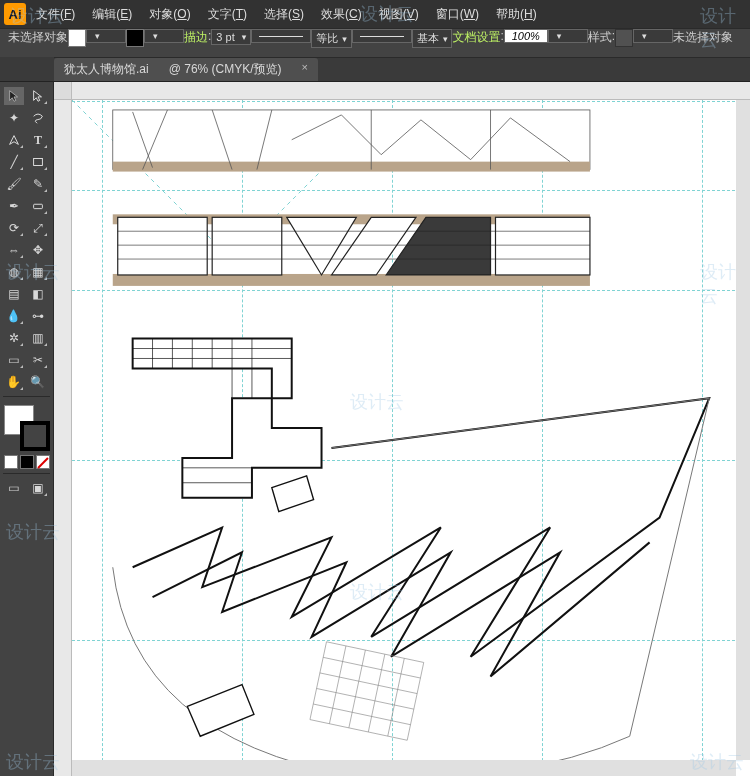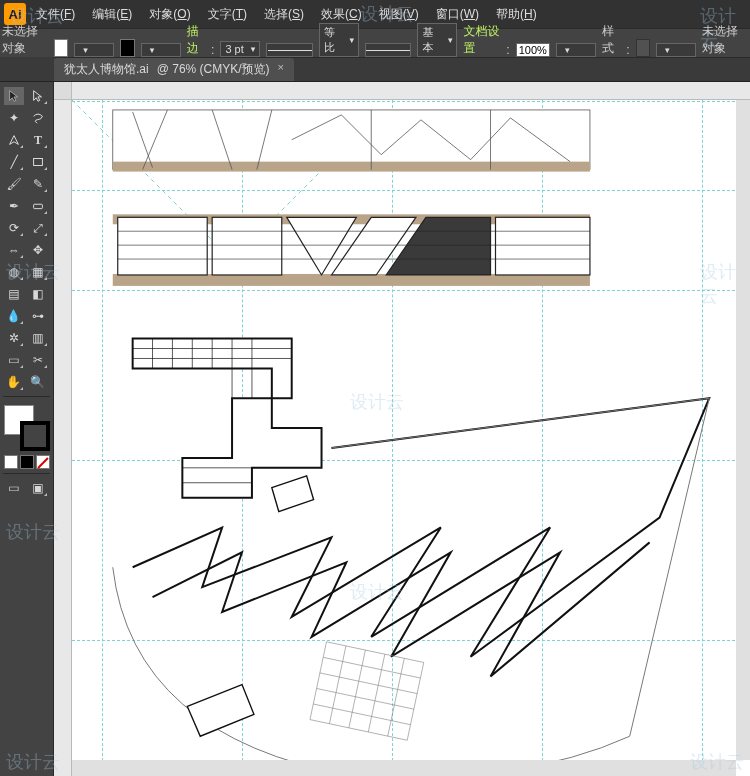--- a/index.html
+++ b/index.html
@@ -5,34 +5,34 @@
   * { box-sizing: border-box; margin: 0; padding: 0; font-family: "Microsoft YaHei", Arial, sans-serif; }
   body { width: 750px; height: 776px; background: #4a4a4a; overflow: hidden; position: relative; }
   .watermark { position:absolute; color:rgba(160,200,230,0.35); font-size:18px; pointer-events:none; z-index:50;}
   
   .titlebar { height: 28px; background: #323232; display:flex; align-items:center; padding:0 4px; gap:4px;}
   .logo { width:22px; height:22px; background:#ff9a00; color:#0f172a; font-weight:bold; font-size:13px; display:flex; align-items:center; justify-content:center; border-radius:3px;}
   .menus { display:flex; gap:5px; }
   .menu-item { color:#ddd; font-size:12px; padding:2px 6px; cursor:default; }
   .menu-item span.hk { text-decoration:underline; }
   
-  .optionsbar { height:30px; background:#434343; border-top:1px solid #2a2a2a; border-bottom:1px solid #2a2a2a; display:flex; align-items:flex-end; padding:0 2px; gap:6px; color:#ccc; font-size:12px;}
+  .optionsbar { height:30px; background:#434343; border-top:1px solid #2a2a2a; border-bottom:1px solid #2a2a2a; display:flex; align-items:flex-start; padding:0 8px; color:#ccc; font-size:12px;}
   .swatch { width:18px; height:18px; border:1px solid #777; background:#fff; }
   .swatch.black{ background:#000;}
   .dd { background:#3a3a3a; border:1px solid #666; color:#ddd; font-size:11px; padding:1px 4px; min-width:40px; display:flex; align-items:center; justify-content:space-between;}
   .dd .arrow{ margin-left:4px; font-size:9px;}
   .label-orange{ color:#bef264;}
   .strokeprev{ width:60px; height:14px; background:#3a3a3a; border:1px solid #666; display:flex; align-items:center; justify-content:center;}
   .strokeprev .line{ width:44px; border-top:1.5px solid #ddd;}
-  .opacity-field{ background:#fff; color:#000; border:1px solid #666; font-size:11px; width:44px; text-align:center;}
+  .opacity-field{ background:#fff; color:#000; border:1px solid #666; font-size:11px; width:44px; text-align:center;font-style:italic;}
   .btn-small { background:#515151; border:1px solid #333; width:18px; height:18px;}
   
   .tabbar { height:24px; background:#3a3a3a; display:flex; align-items:flex-end; border-bottom:1px solid #222;}
   .toolcol-spacer{ width:54px; height:24px; background:#3a3a3a;}
-  .tab { background:#4f4f4f; color:#d8d8d8; font-size:12px; padding:3px 10px; border-top-left-radius:3px; border-top-right-radius:3px; display:flex; align-items:flex-start; gap:8px;}
+  .tab { background:#4f4f4f; color:#d8d8d8; font-size:12px; padding:3px 10px; border-top-left-radius:3px; border-top-right-radius:3px; display:flex; align-items:flex-start; gap:20px;}
   .tab .x{ font-size:11px; color:#bbb;}
   
   .workspace { display:flex; height:694px; background:#4a4a4a;}
   .toolbox { width:54px; background:#434343; border-right:1px solid #2a2a2a; padding:4px 3px; display:flex; flex-direction:column; gap:2px;}
   .tool-row{ display:flex; gap:2px;}
   .tool{ width:22px; height:20px; background:#434343; border:1px solid #434343; display:flex; align-items:center; justify-content:center; color:#d8d8d8; font-size:12px; cursor:default; position:relative;}
   .tool.sel{ background:#666;}
   .tool .tri{ position:absolute; right:1px; bottom:1px; width:0;height:0;border-left:3px solid transparent;border-bottom:3px solid #bbb;}
   .tool svg{ width:14px; height:14px; }
   .separator{ height:1px; background:#2a2a2a; margin:2px 0;}

